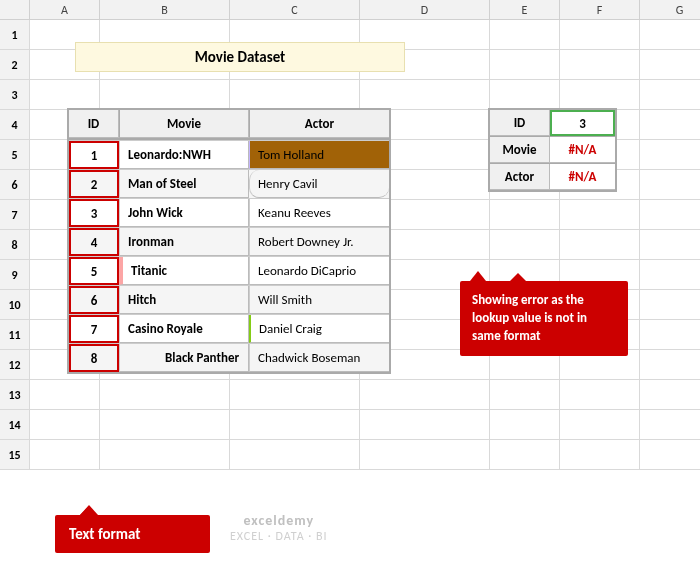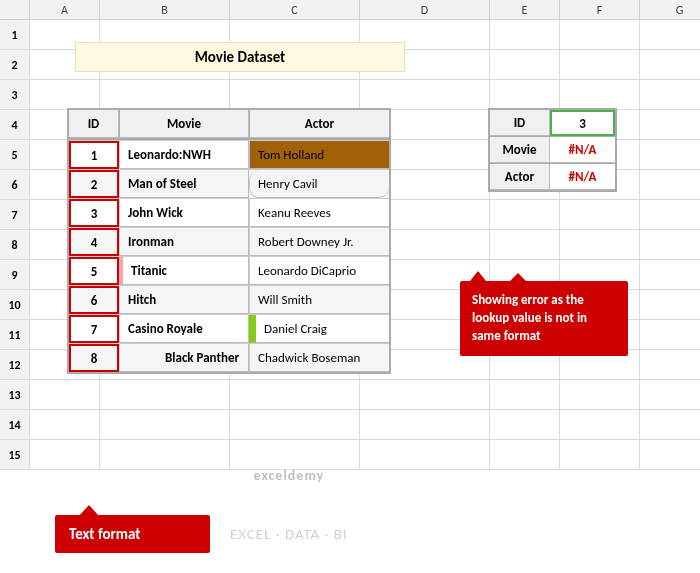--- a/index.html
+++ b/index.html
@@ -451,21 +451,21 @@
       <div class="mt-cell mt-col-actor" style="border-left:1px solid #ccc; background:#fff;">Leonardo DiCaprio</div>
     </div>
         <div class="main-table-row" style="background: rgb(245, 245, 245); border-top: 1px solid rgb(204, 204, 204);">
       <div class="mt-cell mt-col-id mt-id-col" style="border:2px solid #cc0000; background:#f5f5f5;">6</div>
       <div class="mt-cell mt-col-movie mt-movie-col" style="border-left:1px solid #ccc; background:#f5f5f5;">Hitch</div>
       <div class="mt-cell mt-col-actor" style="border-left:1px solid #ccc; background:#f5f5f5;">Will Smith</div>
     </div>
         <div class="main-table-row" style="background: rgb(255, 255, 255); border-top: 1px solid rgb(204, 204, 204);">
       <div class="mt-cell mt-col-id mt-id-col" style="border:2px solid #cc0000; background:#fff;">7</div>
       <div class="mt-cell mt-col-movie mt-movie-col" style="border-left:1px solid #ccc; background:#fff;">Casino Royale</div>
-      <div class="mt-cell mt-col-actor" style="border-left:7px solid #84cc16; background:#fff;">Daniel Craig</div>
+      <div class="mt-cell mt-col-actor" style="border-left:2px solid #84cc16; background:#fff;">Daniel Craig</div>
     </div>
         <div class="main-table-row" style="background: rgb(245, 245, 245); border-top: 1px solid rgb(204, 204, 204);">
       <div class="mt-cell mt-col-id mt-id-col" style="border:2px solid #cc0000; background:#f5f5f5;">8</div>
       <div class="mt-cell mt-col-movie mt-movie-col" style="border-left:1px solid #ccc; background:#f5f5f5;padding-left:45px;">Black Panther</div>
       <div class="mt-cell mt-col-actor" style="border-left:1px solid #ccc; background:#f5f5f5;">Chadwick Boseman</div>
     </div>
       </div>
   </div>
 
   <div style="position:absolute; top:108px; left:488px; border:2px solid #aaa; background:#fff;">
@@ -505,16 +505,16 @@
   </div>
 
   <div class="text-format-box">
     
     <div style="position:absolute; bottom:100%; left:25px; width:0; height:0; border-left:9px solid transparent; border-right:9px solid transparent; border-bottom:10px solid #cc0000;"></div>
     <span>Text format</span>
   </div>
 
   <div class="watermark">
     <div style="font-size:14px; font-weight:bold; color:#c0c0c0; letter-spacing:1px;">exceldemy</div>
-    <div style="font-size:15px; color:#d0d0d0; letter-spacing:1px;margin-top:41px;">EXCEL · DATA · BI</div>
+    <div style="font-size:12px; color:#d0d0d0; letter-spacing:1px;">EXCEL · DATA · BI</div>
   </div>
 
 </div>
 
 </body></html>

